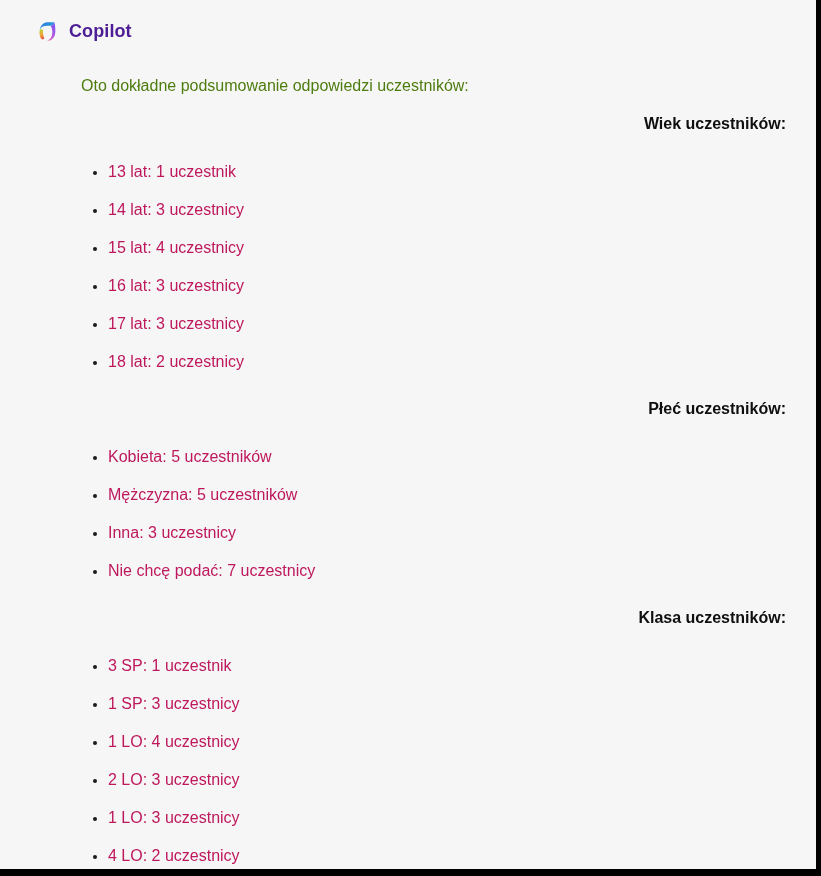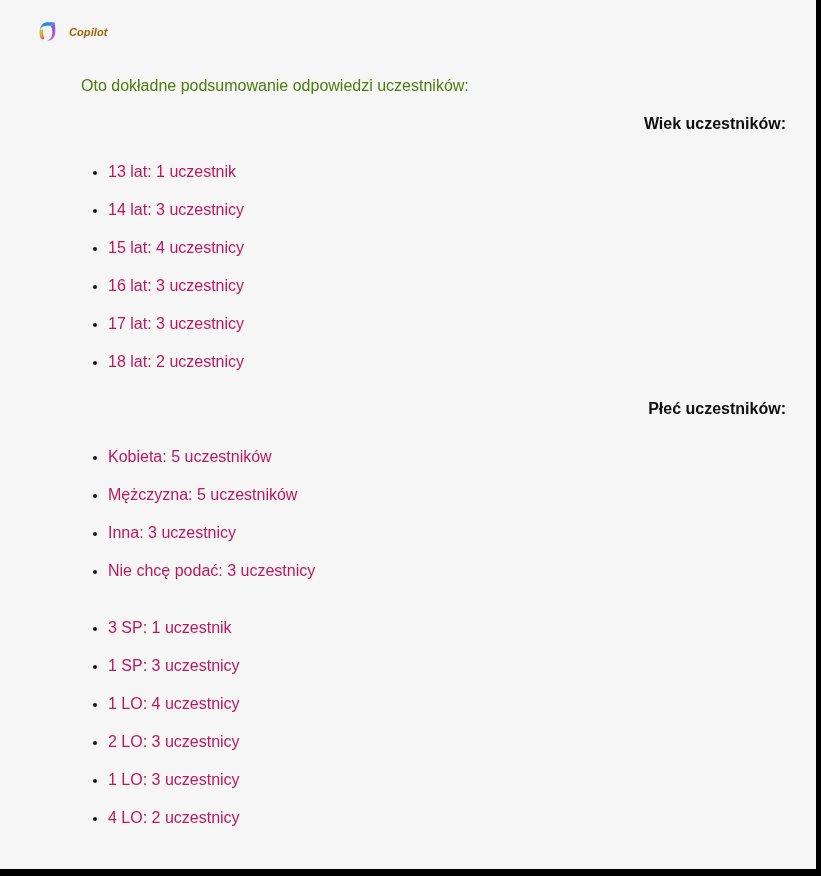--- a/index.html
+++ b/index.html
@@ -27,25 +27,24 @@
     width: 23px;
     height: 23px;
     display: inline-flex;
     align-items: center;
     justify-content: center;
     flex: 0 0 auto;
   }
   .logo-badge svg { width: 23px; height: 23px; display: block; }
   .app-name {
     margin: 0;
-    font-size: 11px;
+    font-size: 18px;
     font-weight: 700;
-    color: #a16207;
+    color: #4c1d95;
     letter-spacing: 0.1px;
-    font-style: italic;
   }
   .msg-body {
     margin-left: 45px;
     font-size: 16px;
   }
   .msg-body p.intro {
     margin: 33px 0 0 0;
     line-height: 20px;
     color: #4d7c0f;
   }
@@ -116,23 +115,24 @@
       <li>16 lat: 3 uczestnicy</li>
       <li>17 lat: 3 uczestnicy</li>
       <li>18 lat: 2 uczestnicy</li>
     </ul>
 
     <h3>Płeć uczestników:</h3>
     <ul>
       <li>Kobieta: 5 uczestników</li>
       <li>Mężczyzna: 5 uczestników</li>
       <li>Inna: 3 uczestnicy</li>
-      <li>Nie chcę podać: 3 uczestnicy</li>
+      <li>Nie chcę podać: 7 uczestnicy</li>
     </ul>
 
+    <h3>Klasa uczestników:</h3>
     <ul>
       <li>3 SP: 1 uczestnik</li>
       <li>1 SP: 3 uczestnicy</li>
       <li>1 LO: 4 uczestnicy</li>
       <li>2 LO: 3 uczestnicy</li>
       <li>1 LO: 3 uczestnicy</li>
       <li>4 LO: 2 uczestnicy</li>
     </ul>
 
   </div>

